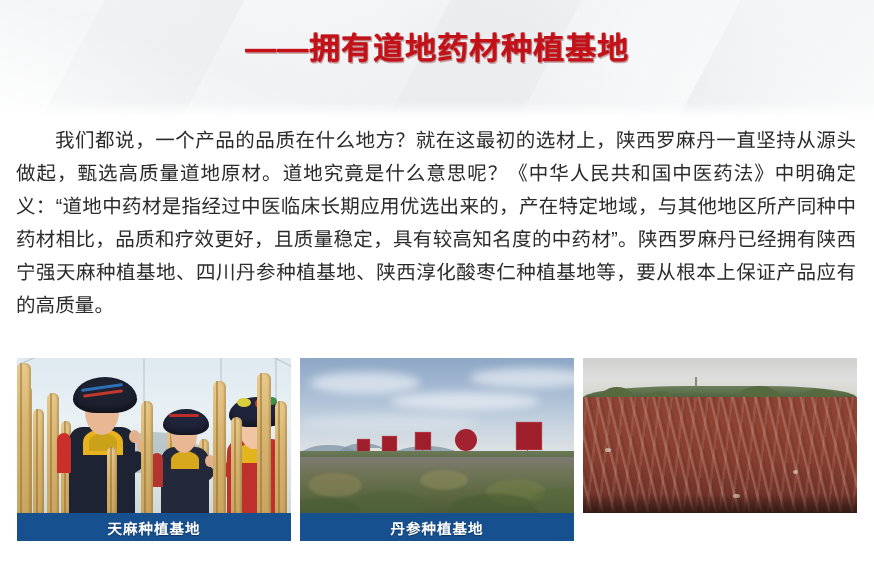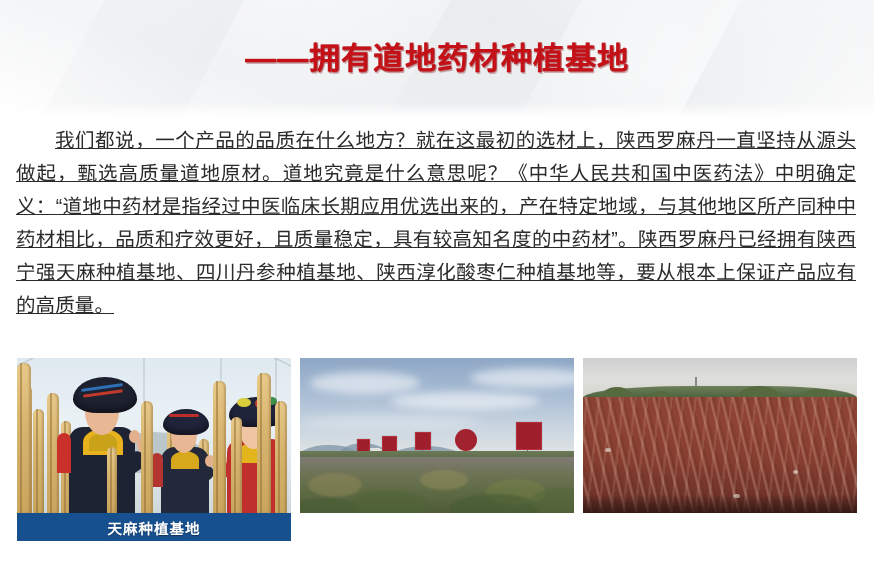--- a/index.html
+++ b/index.html
@@ -64,39 +64,38 @@
     color: #c41118;
     font-weight: bold;
     font-size: 31px;
     letter-spacing: 1px;
     text-shadow:
        1px 0px 0 rgba(160,10,14,0.55),
        0px 1px 0 rgba(160,10,14,0.35),
        1.5px 1.5px 0 rgba(120,8,10,0.30);
     white-space: nowrap;
   }
-  .title-line2 { margin-top: 22px; }
+  .title-line2 { margin-top: 12px; }
 
   
   .body-wrap {
     position: absolute;
     top: 124px;
     left: 0;
     width: 874px;
   }
   .paragraph {
     margin: 0 18px 0 16px;
     font-size: 19.5px;
     line-height: 33px;
     color: #2b2b2b;
     text-align: justify;
     text-indent: 2em;
     font-family: "Liberation Sans", "DejaVu Sans", sans-serif;
     letter-spacing: 0.1px;
-    text-decoration: underline;
   }
 
   
   .gallery {
     position: absolute;
     top: 358px;
     left: 17px;
     width: 840px;
     display: flex;
     gap: 9px;
@@ -449,20 +448,21 @@
       <div class="ph2-field"></div>
 
       <div class="ph2-bush" style="left:8px;   top:74%; width:54px; height:24px; background:rgba(150,140,90,.45);"></div>
       <div class="ph2-bush" style="left:120px; top:72%; width:48px; height:20px; background:rgba(160,150,95,.40);"></div>
       <div class="ph2-bush" style="left:186px; top:78%; width:60px; height:26px; background:rgba(120,130,70,.45);"></div>
       <div class="ph2-bush" style="left:48px;  top:86%; width:80px; height:30px; background:rgba(80,100,55,.60);"></div>
       <div class="ph2-bush" style="left:150px; top:88%; width:90px; height:30px; background:rgba(70,92,50,.60);"></div>
       <div class="ph2-bush" style="left:-10px; top:90%; width:70px; height:28px; background:rgba(72,94,52,.60);"></div>
       <div class="ph2-bush" style="left:230px; top:84%; width:70px; height:28px; background:rgba(86,104,58,.55);"></div>
     </div>
+    <div class="caption">丹参种植基地</div>
   </div>
 
   <div class="card">
     <div class="photo">
       <div class="ph3-sky"></div>
       <div class="ph3-tower" style="left:112px; top:12%; height:14%;"></div>
       <div class="ph3-trees"></div>
       <div class="ph3-tuft" style="left:14px;  top:19%; width:40px; height:18px;"></div>
       <div class="ph3-tuft" style="left:62px;  top:21%; width:30px; height:13px;"></div>
       <div class="ph3-tuft" style="left:150px; top:18%; width:52px; height:20px;"></div>

